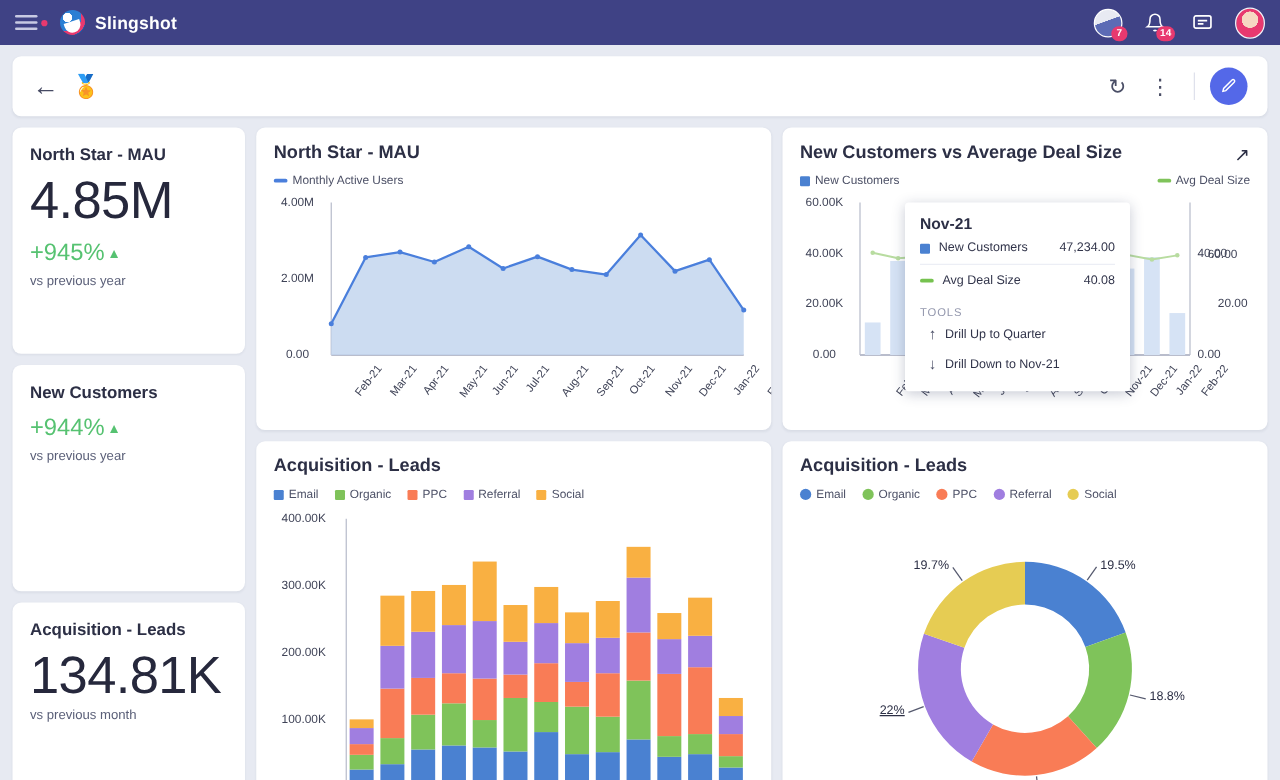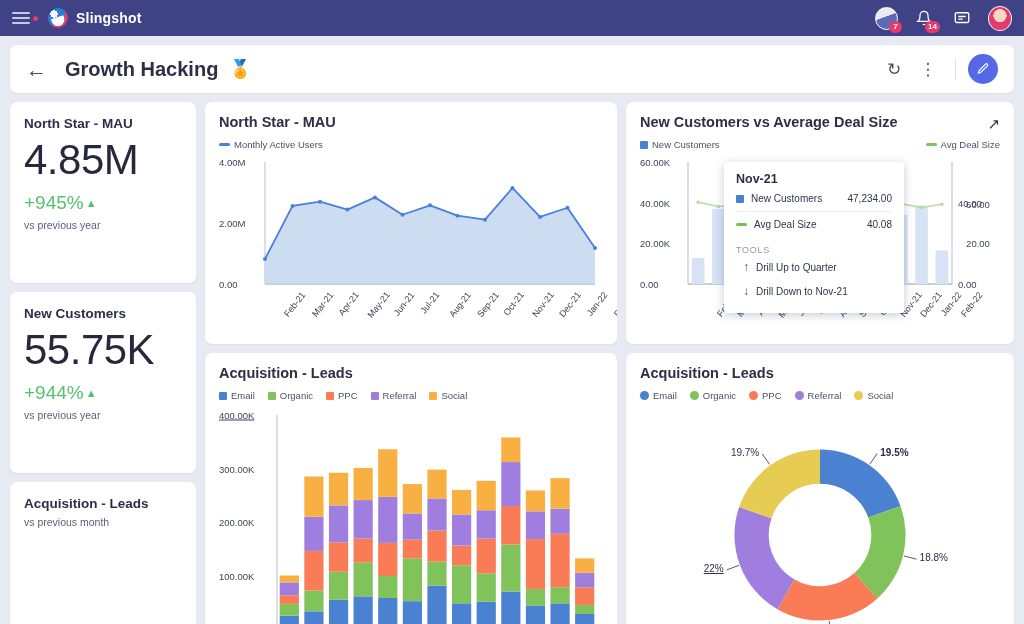--- a/index.html
+++ b/index.html
@@ -92,21 +92,21 @@
 
   .chart-card { padding: 12px 14px 8px 14px; display: flex; flex-direction: column; }
   .chart-title { font-size: 14.5px; font-weight: bold; color: #2c2f45; }
   .legend { display: flex; gap: 13px; margin-top: 9px; font-size: 9.5px; color: #4c5066; align-items: center; }
   .legend.space { justify-content: space-between; }
   .lg { display: flex; align-items: center; gap: 4px; }
   .sw { width: 8px; height: 8px; border-radius: 1px; display: inline-block; }
   .sw.dot { border-radius: 50%; width: 9px; height: 9px; }
   .sw.line { width: 11px; height: 3px; border-radius: 2px; }
   .plot { position: relative; flex: 1; margin-top: 6px; }
-  .ylab { position: absolute; font-size: 9.5px; color: #3f4357; text-align: left; transform: translateY(-50%); }
+  .ylab { position: absolute; font-size: 9.5px; color: #3f4357; text-align: center; transform: translateY(-50%); }
   .xlab-rot {
     position: absolute; font-size: 9px; color: #3f4357;
     transform: rotate(-52deg); transform-origin: right top; white-space: nowrap;
   }
 
   
   .tooltip {
     position: absolute; background: #fff; border-radius: 3px;
     box-shadow: 0 2px 10px rgba(40,50,90,.26); padding: 10px 12px 10px 12px;
     z-index: 9; width: 180px;
@@ -154,21 +154,20 @@
       </svg>
     </div>
     <div class="ico-wrap">
       <div class="av-user"></div>
     </div>
   </div>
 </div>
 
 <div class="titlebar">
   <span class="back-arrow">←</span>
-  <span class="page-title">Growth Hacking</span>
   <span class="medal">🏅</span>
   <div class="titlebar-right">
     <span class="tb-btn">↻</span>
     <span class="tb-btn">⋮</span>
     <span class="tb-div"></span>
     <span class="edit-fab">
       <svg width="14" height="14" viewBox="0 0 24 24" fill="none" stroke="#fff" stroke-width="2">
         <path d="M16.5 3.5a2.1 2.1 0 0 1 3 3L8 18l-4 1 1-4z"></path>
       </svg>
     </span>
@@ -184,30 +183,30 @@
       <div class="kpi-value">4.85M</div>
       <div class="kpi-delta up">
         <span>+945%</span>
         <span class="tri">▲</span>
       </div>
       <div class="kpi-sub">vs previous year</div>
     </div>
 
     <div class="card kpi">
       <div class="kpi-title">New Customers</div>
-      <div class="kpi-value">55.75K</div>
       <div class="kpi-delta up">
         <span>+944%</span>
         <span class="tri">▲</span>
       </div>
       <div class="kpi-sub">vs previous year</div>
     </div>
 
     <div class="card kpi">
       <div class="kpi-title">Acquisition - Leads</div>
+      <div class="kpi-value">134.81K</div>
       <div class="kpi-sub">vs previous month</div>
     </div>
   </div>
 
   <div class="card chart-card">
     <div class="chart-title">North Star - MAU</div>
     <div class="legend">
       <span class="lg">
         <span class="sw line" style="background:#4a7fdc"></span>
         <span>Monthly Active Users</span>
@@ -320,21 +319,21 @@
           <circle cx="240.92307692307693" cy="46.504000000000005" r="4.5" fill="#8dc96a" stroke="#fff" stroke-width="2"></circle>
           <circle cx="261.2307692307692" cy="47.88666666666667" r="1.8" fill="#b8dca0"></circle>
           <circle cx="281.5384615384615" cy="51.54666666666667" r="1.8" fill="#b8dca0"></circle>
           <circle cx="301.8461538461538" cy="48.29333333333332" r="1.8" fill="#b8dca0"></circle>
         </svg>
         <div class="ylab" style="left: 0px; width: 39px; top: 128px;">0.00</div>
         <div class="ylab" style="left: 0px; width: 39px; top: 87.3333px;">20.00K</div>
         <div class="ylab" style="left: 0px; width: 39px; top: 46.6667px;">40.00K</div>
         <div class="ylab" style="left: 0px; width: 39px; top: 6px;">60.00K</div>
         <div class="ylab" style="left: 318px; width: 40px; top: 128px; text-align: left;">0.00</div>
-        <div class="ylab" style="left: 318px; width: 40px; top: 87.3333px; text-align: center;">20.00</div>
+        <div class="ylab" style="left: 318px; width: 40px; top: 87.3333px; text-align: right;">20.00</div>
         <div class="ylab" style="left: 318px; width: 40px; top: 46.6667px; text-align: left;">40.00</div>
         <div class="ylab" style="left: 318px; width: 40px; top: 6px; text-align: center; margin-top: 42px;">60.00</div>
         <div class="xlab-rot" style="left: 64.1538px; top: 134px;">Feb-21</div>
         <div class="xlab-rot" style="left: 84.4615px; top: 134px;">Mar-21</div>
         <div class="xlab-rot" style="left: 104.769px; top: 134px;">Apr-21</div>
         <div class="xlab-rot" style="left: 125.077px; top: 134px;">May-21</div>
         <div class="xlab-rot" style="left: 145.385px; top: 134px;">Jun-21</div>
         <div class="xlab-rot" style="left: 165.692px; top: 134px;">Jul-21</div>
         <div class="xlab-rot" style="left: 186px; top: 134px;">Aug-21</div>
         <div class="xlab-rot" style="left: 206.308px; top: 134px;">Sep-21</div>
@@ -437,21 +436,21 @@
           <rect x="356.0923076923077" y="207.02" width="19.200000000000003" height="14.97999999999999" fill="#4a81d1"></rect>
           <rect x="356.0923076923077" y="197.925" width="19.200000000000003" height="9.094999999999999" fill="#7fc35a"></rect>
           <rect x="356.0923076923077" y="180.26999999999998" width="19.200000000000003" height="17.65500000000003" fill="#f97c56"></rect>
           <rect x="356.0923076923077" y="165.825" width="19.200000000000003" height="14.444999999999993" fill="#a07ee0"></rect>
           <rect x="356.0923076923077" y="151.38" width="19.200000000000003" height="14.444999999999993" fill="#f9b042"></rect>
         </svg>
         <div class="ylab" style="left: 0px; width: 48px; top: 222px;">0.00</div>
         <div class="ylab" style="left: 0px; width: 48px; top: 168.5px;">100.00K</div>
         <div class="ylab" style="left: 0px; width: 48px; top: 115px;">200.00K</div>
         <div class="ylab" style="left: 0px; width: 48px; top: 61.5px;">300.00K</div>
-        <div class="ylab" style="left: 0px; width: 48px; top: 8px; text-decoration: underline;">400.00K</div>
+        <div class="ylab" style="left: 0px; width: 48px; top: 8px;">400.00K</div>
       </div>
   </div>
 
   <div class="card chart-card" style="grid-column:3; grid-row:2;">
     <div class="chart-title">Acquisition - Leads</div>
     <div class="legend" id="legend-donut">
         <span class="lg">
           <span class="sw dot" style="background: rgb(74, 129, 209);"></span>
           <span>Email</span>
         </span>
@@ -478,19 +477,19 @@
           <line x1="229.77245461686618" y1="57.180960459689985" x2="237.24752289342882" y2="46.545014133164685" stroke="#55596e" stroke-width="1"></line>
           <path d="M260.5017585917235 99.01758354381288 A85.55999999999999 85.55999999999999 0 0 1 237.38385792848175 191.4634260755265 L214.43031475708904 166.0780556453159 A51.33599999999999 51.33599999999999 0 0 0 228.3010551550341 110.61055012628773 Z" fill="#7fc35a"></path>
           <line x1="263.97415819218355" y1="148.99938941765046" x2="276.5858039465549" y2="152.15317941799077" stroke="#55596e" stroke-width="1"></line>
           <path d="M237.38385792848175 191.4634260755265 A85.55999999999999 85.55999999999999 0 0 1 137.37528238715316 202.18656919163377 L154.4251694322919 172.51194151498026 A51.33599999999999 51.33599999999999 0 0 0 214.43031475708904 166.0780556453159 Z" fill="#f97c56"></path>
           <line x1="189.22826151406647" y1="214.0666764167642" x2="190.61420651964485" y2="226.9925866919252" stroke="#55596e" stroke-width="1"></line>
           <path d="M137.37528238715316 202.18656919163377 A85.55999999999999 85.55999999999999 0 0 1 99.14040328761591 100.03146018272312 L131.48424197256955 111.21887610963387 A51.33599999999999 51.33599999999999 0 0 0 154.4251694322919 172.51194151498026 Z" fill="#a07ee0"></path>
           <line x1="98.9322418030765" y1="158.34225075575537" x2="86.75709327534999" y2="162.89919691824173" stroke="#55596e" stroke-width="1"></line>
           <path d="M99.14040328761591 100.03146018272312 A85.55999999999999 85.55999999999999 0 0 1 179.99999999999997 42.44000000000001 L180 76.66400000000002 A51.33599999999999 51.33599999999999 0 0 0 131.48424197256955 111.21887610963387 Z" fill="#e6cc53"></path>
           <line x1="129.78356162784152" y1="57.49508586477671" x2="122.2418137207475" y2="46.90631641286008" stroke="#55596e" stroke-width="1"></line>
         </svg>
-        <div class="" style="position: absolute; font-size: 10px; color: rgb(44, 47, 69); left: 240.248px; top: 39.545px; transform: none; white-space: nowrap; font-weight: bold;">19.5%</div>
+        <div class="" style="position: absolute; font-size: 10px; color: rgb(44, 47, 69); left: 240.248px; top: 39.545px; transform: none; white-space: nowrap;">19.5%</div>
         <div class="" style="position: absolute; font-size: 10px; color: rgb(44, 47, 69); left: 279.586px; top: 145.153px; transform: none; white-space: nowrap;">18.8%</div>
         <div class="" style="position: absolute; font-size: 10px; color: rgb(44, 47, 69); left: 83.7571px; top: 155.899px; transform: translateX(-100%); white-space: nowrap; text-decoration: underline;">22%</div>
         <div class="" style="position: absolute; font-size: 10px; color: rgb(44, 47, 69); left: 119.242px; top: 39.9063px; transform: translateX(-100%); white-space: nowrap;">19.7%</div>
       </div>
   </div>
 </div>
 
 </body></html>

